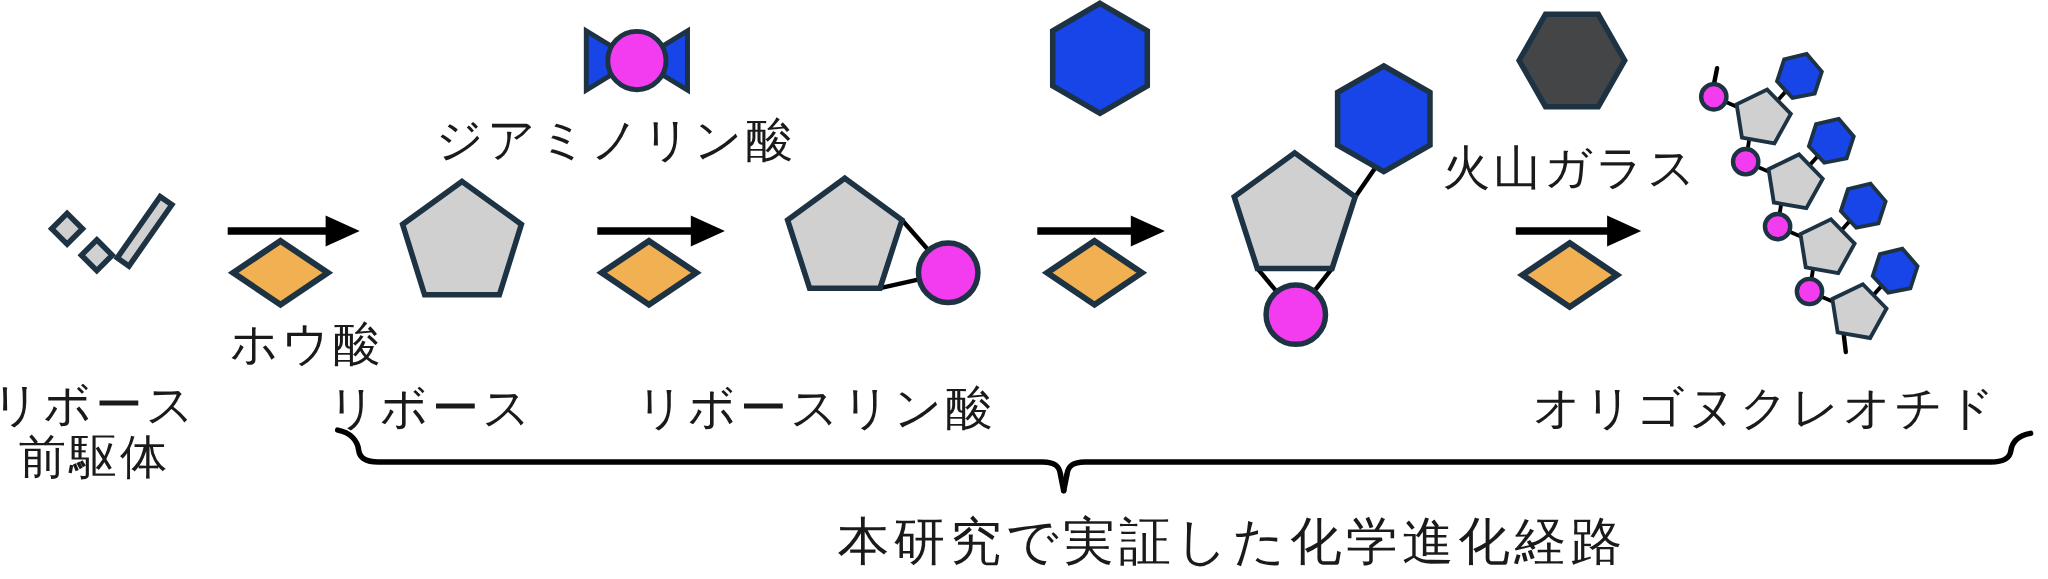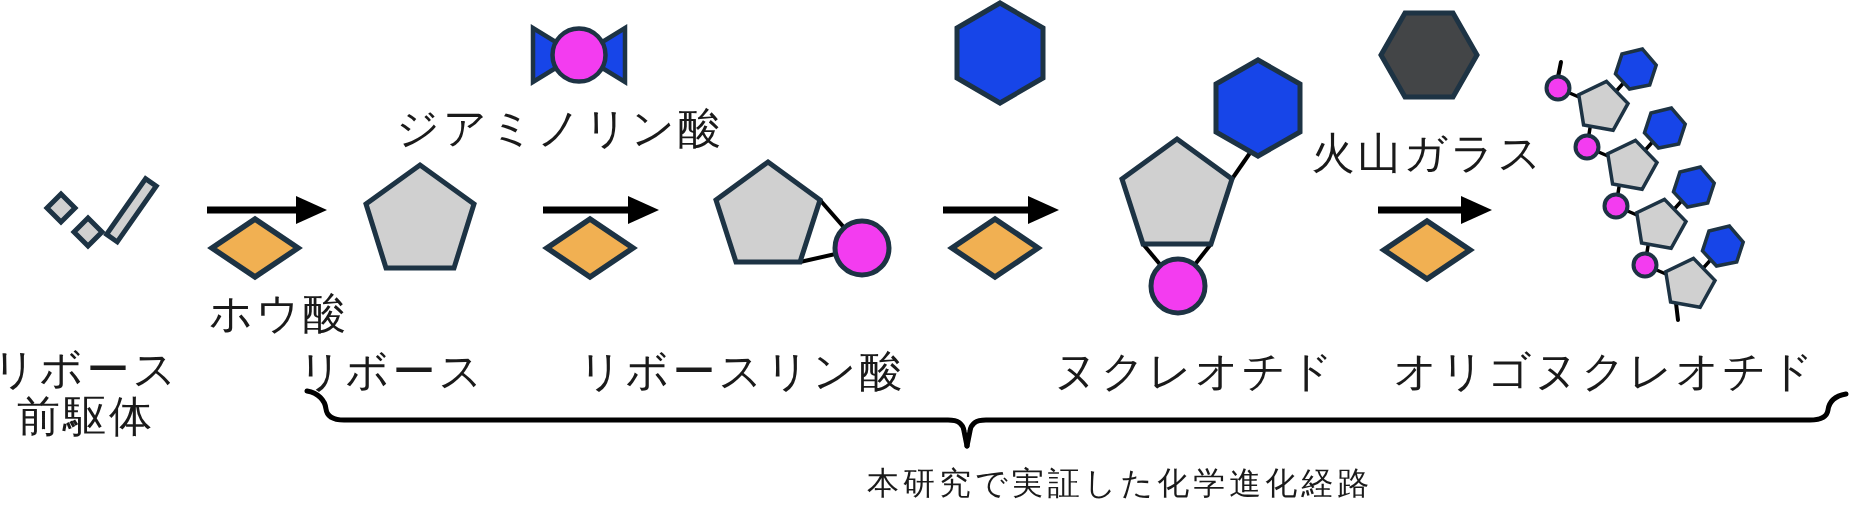--- a/index.html
+++ b/index.html
@@ -14,21 +14,21 @@
   .lbl{
     position:absolute;
     transform:translateX(-50%);
     white-space:nowrap;
     color:#1a1a1a;
     font-size:43px;
     letter-spacing:3px;
     line-height:1.1;
   }
   .lbl.two-line{text-align:center;}
-  .lbl.caption{font-size:32px;letter-spacing:4px;}
+  .lbl.caption{font-size:47px;letter-spacing:4px;}
 </style>
 </head>
 <body>
 
 <div class="canvas">
 
   <svg width="1862" height="526" viewBox="0 0 1862 526">
 
     <g>
       <polygon points="61,194 75,208 61,222 47,208" stroke-width="5" fill="#d0d0d0" stroke="#1d3344"></polygon>
@@ -134,21 +134,20 @@
 
   <div class="lbl" style="left:279px;top:290px;">ホウ酸</div>
 
   <div class="lbl" style="left:392px;top:348px;">リボース</div>
 
   <div class="lbl" style="left:560px;top:105px;">ジアミノリン酸</div>
 
   <div class="lbl" style="left:742px;top:348px;text-align:center;">リボースリン酸</div>
 
 
-  <div class="lbl" style="left:1195px;top:348px;">ヌクレオチド</div>
 
   <div class="lbl" style="left:1428px;top:103px;margin-top:27px;">火山ガラス</div>
 
   <div class="lbl" style="left:1605px;top:348px;">オリゴヌクレオチド</div>
 
   <div class="lbl caption" style="left:1120px;top:466px;">本研究で実証した化学進化経路</div>
 
 </div>
 
 </body></html>

